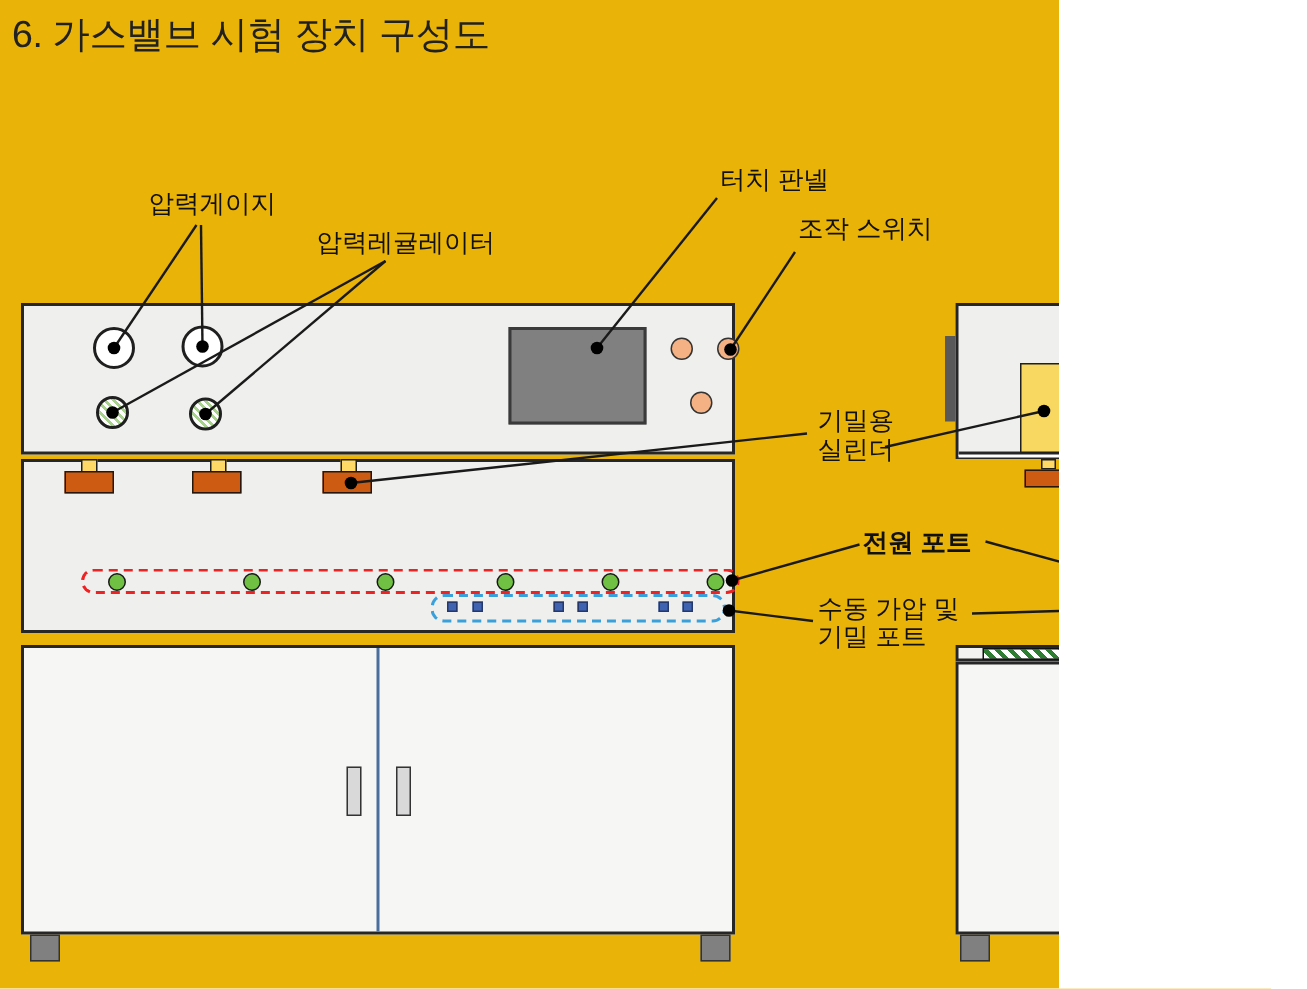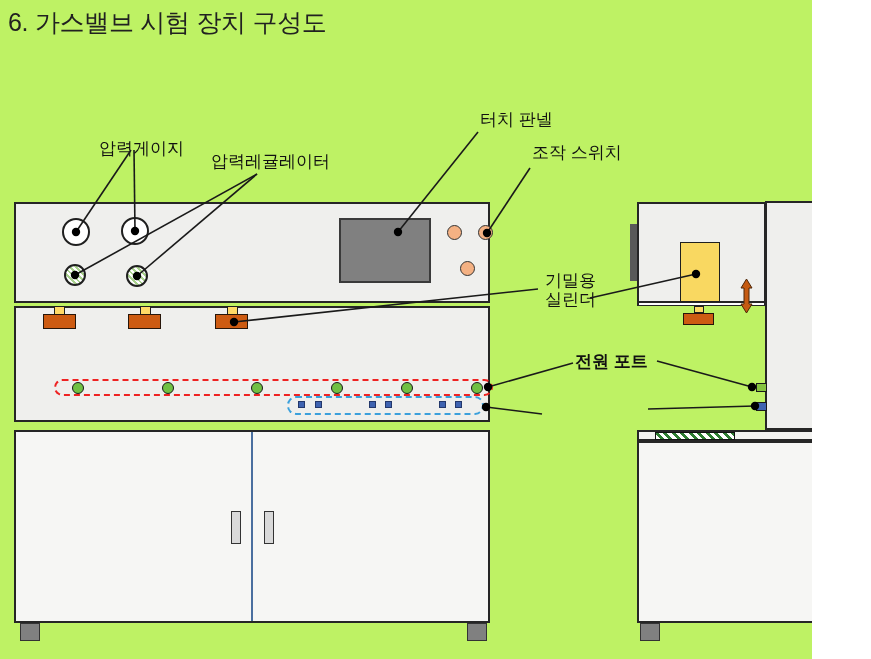--- a/index.html
+++ b/index.html
@@ -1,17 +1,17 @@
 <!DOCTYPE html>
 <html><head>
 <meta charset="utf-8">
 <style>
   html,body{margin:0;padding:0;background:#ffffff;}
   .canvas{
-    position:relative;width:812px;height:659px;background:#bef264;overflow:hidden;
+    position:relative;width:706px;height:659px;background:#eab308;overflow:hidden;
     font-family:"Liberation Sans","DejaVu Sans",sans-serif;color:#1a1a1a;
   }
   .abs{position:absolute;box-sizing:border-box;}
   .title{
     position:absolute;left:8px;top:6px;font-size:25px;font-weight:500;color:#212121;
     letter-spacing:-0.3px;white-space:nowrap;
   }
   .callout{
     position:absolute;font-size:17px;line-height:19px;color:#111;white-space:nowrap;
   }
@@ -108,29 +108,33 @@
 
   <div class="abs portrect" style="left:756px;top:383px;width:11px;height:9px;background:#86c440;"></div>
   <div class="abs portrect" style="left:756px;top:402px;width:11px;height:9px;background:#3f63b0;"></div>
 
   <div class="abs benchstrip" style="left:637px;top:430px;width:221px;height:11px;"></div>
   <div class="abs benchhatch" style="left:655px;top:432px;width:80px;height:8px;"></div>
   <div class="abs cab" style="left:637px;top:441px;width:221px;height:182px;"></div>
   <div class="abs foot" style="left:640px;top:623px;width:20px;height:18px;"></div>
   <div class="abs foot" style="left:834px;top:623px;width:20px;height:18px;"></div>
 
-  <div class="callout" style="left:99px;top:126px;margin-top:13px;">압력게이지</div>
+  <div class="callout" style="left:99px;top:126px;">압력게이지</div>
   <div class="callout" style="left:211px;top:152px;">압력레귤레이터</div>
   <div class="callout" style="left:480px;top:110px;">터치 판넬</div>
   <div class="callout" style="left:532px;top:143px;">조작 스위치</div>
   <div class="callout" style="left:545px;top:271px;">
     <div>기밀용</div>
     <div>실린더</div>
   </div>
   <div class="callout" style="left:575px;top:352px;font-weight:bold;">전원 포트</div>
+  <div class="callout" style="left:545px;top:396px;">
+    <div>수동 가압 및</div>
+    <div>기밀 포트</div>
+  </div>
 
   <svg class="overlay" width="871" height="659" viewBox="0 0 871 659">
     <g stroke="#1a1a1a" stroke-width="1.6">
       <line x1="131" y1="150" x2="76" y2="232"></line>
       <line x1="134" y1="150" x2="135" y2="231"></line>
       <line x1="257" y1="174" x2="75" y2="275"></line>
       <line x1="257" y1="174" x2="137" y2="276"></line>
       <line x1="478" y1="132" x2="398" y2="232"></line>
       <line x1="530" y1="168" x2="487" y2="233"></line>
       <line x1="538" y1="289" x2="234" y2="322"></line>

